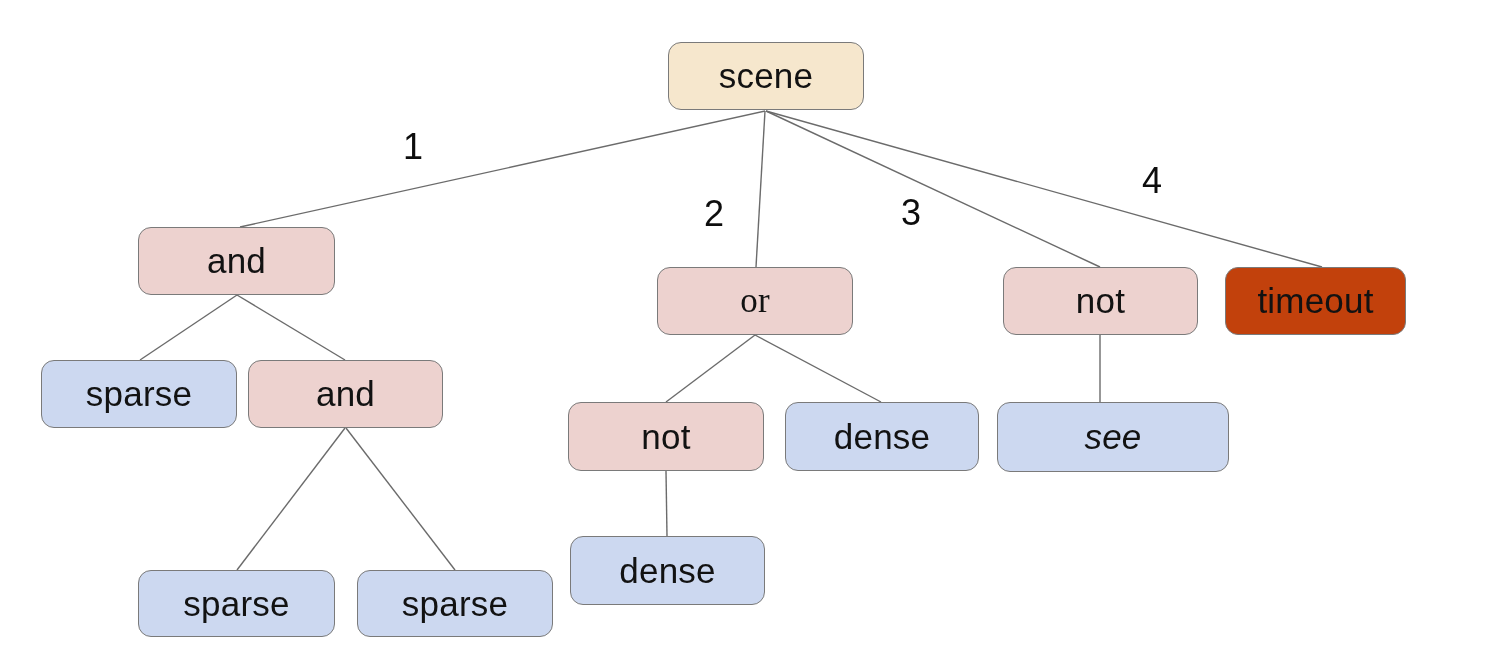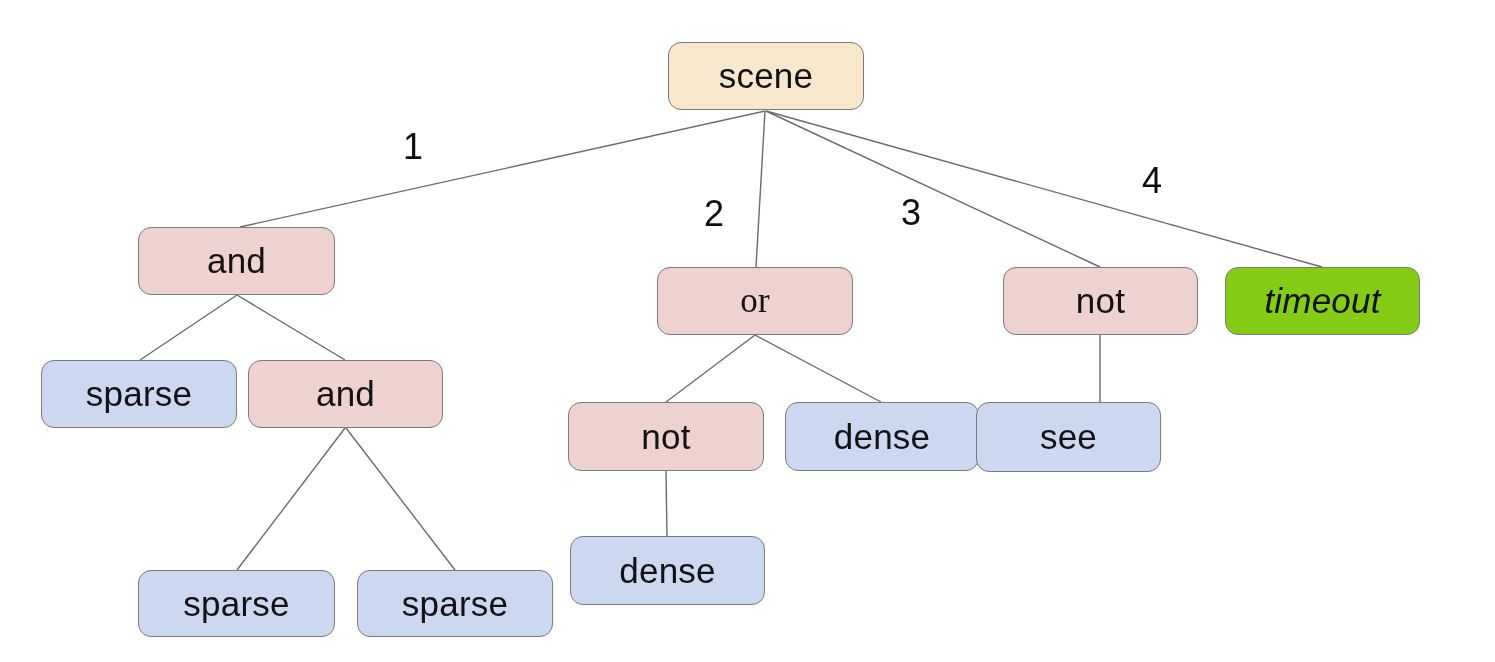--- a/index.html
+++ b/index.html
@@ -77,31 +77,31 @@
   <div class="edge-label" style="left:1152px; top:181px;">4</div>
 
   <div class="node" style="left: 668px; top: 42px; width: 196px; height: 68px; background: rgb(246, 231, 205);">scene</div>
 
   <div class="node" style="left: 138px; top: 227px; width: 197px; height: 68px; background: rgb(237, 210, 207);">and</div>
 
   <div class="node" style="left: 657px; top: 267px; width: 196px; height: 68px; background: rgb(237, 210, 207); font-family: Liberation Serif, serif;">or</div>
 
   <div class="node" style="left: 1003px; top: 267px; width: 195px; height: 68px; background: rgb(237, 210, 207);">not</div>
 
-  <div class="node" style="left: 1225px; top: 267px; width: 195px; height: 68px; background: #84cc16; font-style: italic;">timeout</div>
+  <div class="node" style="left: 1225px; top: 267px; width: 181px; height: 68px; background: #c2410c;">timeout</div>
 
   <div class="node" style="left: 41px; top: 360px; width: 196px; height: 68px; background: rgb(204, 216, 240);">sparse</div>
 
   <div class="node" style="left: 248px; top: 360px; width: 195px; height: 68px; background: rgb(237, 210, 207);">and</div>
 
   <div class="node" style="left: 568px; top: 402px; width: 196px; height: 69px; background: rgb(237, 210, 207);">not</div>
 
   <div class="node" style="left: 785px; top: 402px; width: 194px; height: 69px; background: rgb(204, 216, 240);">dense</div>
 
-  <div class="node" style="left: 976px; top: 402px; width: 185px; height: 70px; background: rgb(204, 216, 240);">see</div>
+  <div class="node" style="left: 997px; top: 402px; width: 232px; height: 70px; background: rgb(204, 216, 240); font-style: italic;">see</div>
 
   <div class="node" style="left: 570px; top: 536px; width: 195px; height: 69px; background: rgb(204, 216, 240);">dense</div>
 
   <div class="node" style="left: 138px; top: 570px; width: 197px; height: 67px; background: rgb(204, 216, 240);">sparse</div>
 
   <div class="node" style="left: 357px; top: 570px; width: 196px; height: 67px; background: rgb(204, 216, 240);">sparse</div>
 
 </div>
 
 </body></html>

